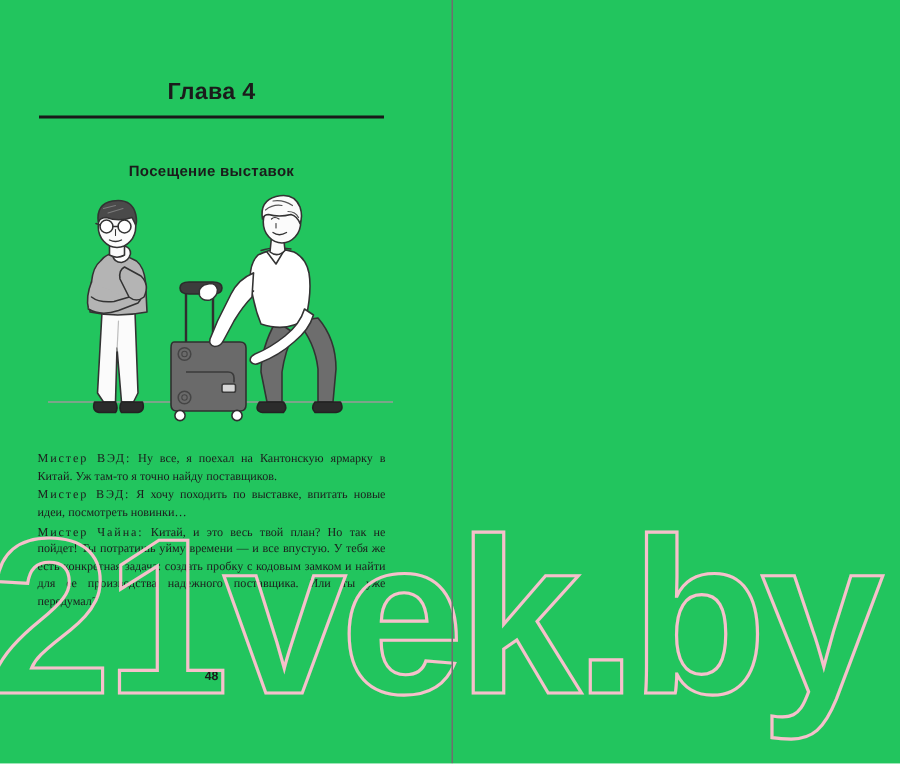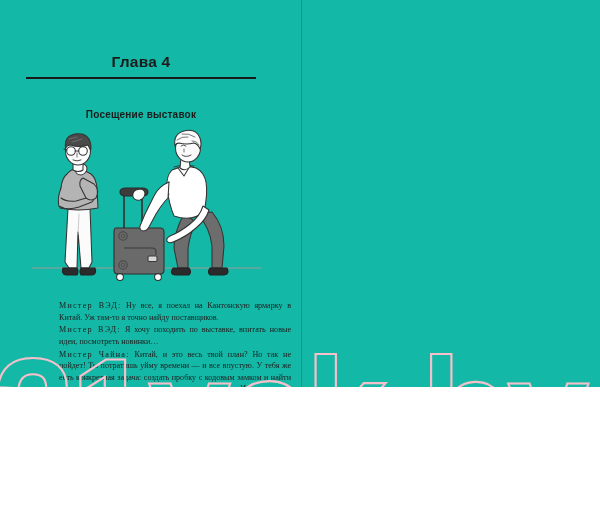--- a/index.html
+++ b/index.html
@@ -3,22 +3,22 @@
 <meta charset="utf-8">
 <style>
   html, body {
     margin: 0;
     padding: 0;
     background: #ffffff;
   }
   #page {
     position: relative;
     width: 600px;
-    height: 387px;
-    background: #14b8a6;
+    height: 509px;
+    background: #22c55e;
     overflow: hidden;
     font-family: "Liberation Serif", serif;
   }
 
   
   #watermark {
     position: absolute;
     left: 0;
     top: 0;
     width: 600px;
@@ -97,21 +97,20 @@
   }
 
   
   .body-col {
     position: absolute;
     font-family: "Liberation Serif", serif;
     font-size: 8.1px;
     line-height: 11.55px;
     color: #1d1d1d;
     text-align: justify;
-    margin-left: 34px;
   }
   #left-body {
     left: 25px;
     top: 300px;
     width: 232px;
   }
   .para { margin: 0 0 1.2px 0; }
   .speaker {
     letter-spacing: 1.25px;
     font-size: 8.1px;

